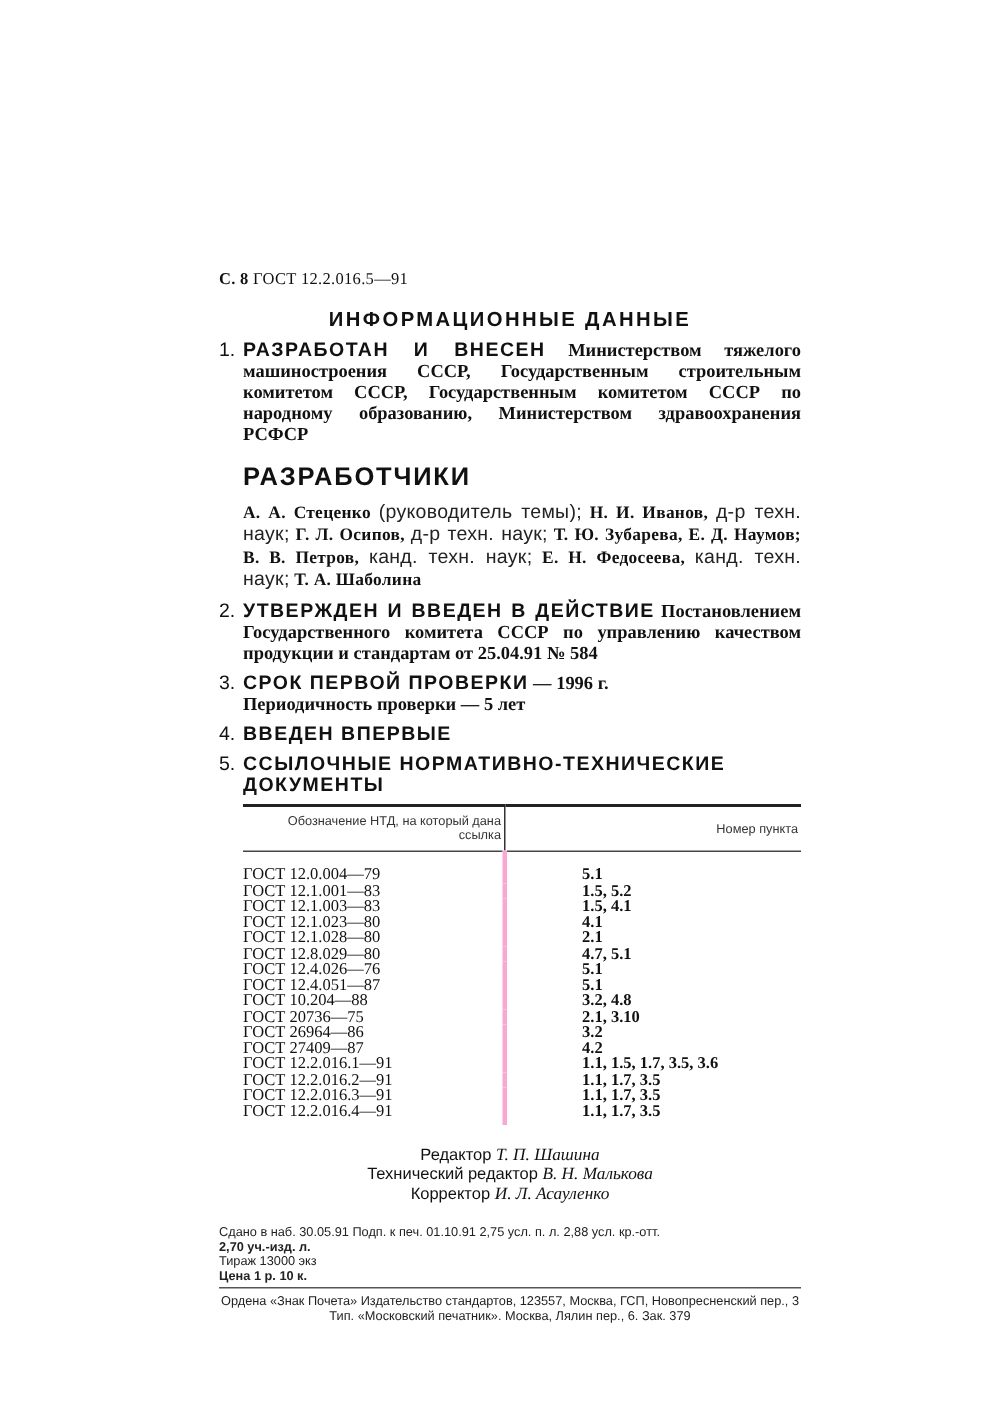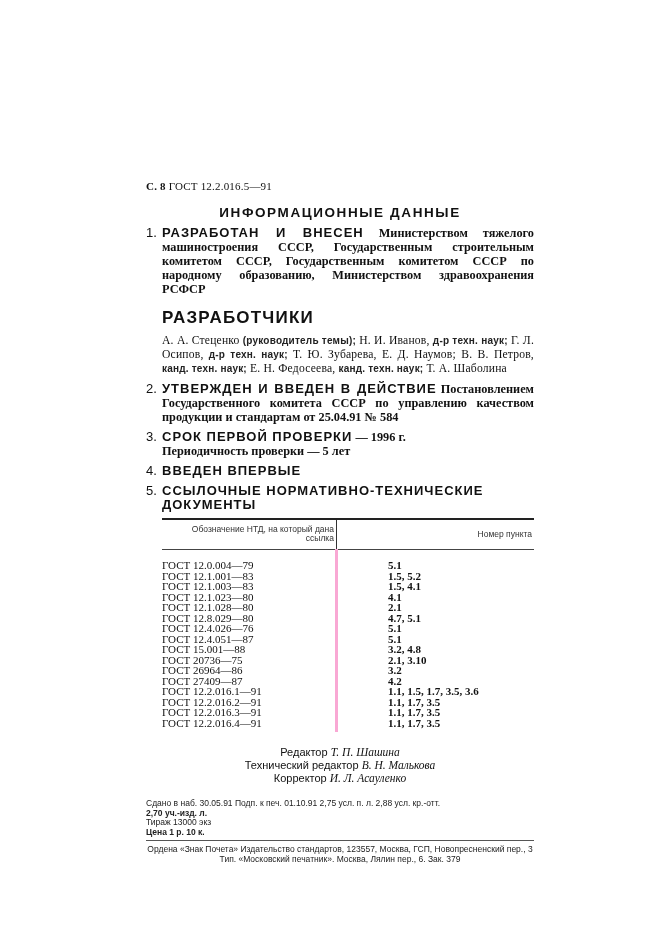--- a/index.html
+++ b/index.html
@@ -12,22 +12,22 @@
            margin-top: 13px; font-family: "Liberation Sans", "DejaVu Sans", sans-serif; }
   .item { position: relative; padding-left: 16px; margin-top: 6px; font-size: 12.3px; line-height: 14px; }
   .item .num { position: absolute; left: 0; top: 0; font-family: "Liberation Sans", sans-serif; font-size: 13px; }
   .item .head { font-family: "Liberation Sans", "DejaVu Sans", sans-serif; font-weight: bold;
                 font-size: 13px; letter-spacing: 1px; }
   .item .bodytext { font-weight: bold; text-align: justify; }
   .bold { font-weight: bold; }
   .sub-head { font-family: "Liberation Sans", sans-serif; font-weight: bold; font-size: 17px;
               letter-spacing: 1.2px; padding-left: 16px; margin-top: 12px; }
   .authors { padding-left: 16px; margin-top: 6px; font-size: 11.6px; line-height: 14px; text-align: justify; letter-spacing: 0.2px; }
-  .authors .name { font-weight: normal; }
-  .authors .role { font-weight: bold; font-family: "Liberation Sans", sans-serif; font-size: 10px; color: #222; }
+  .authors .name { font-weight: bold; }
+  .authors .role { font-weight: normal; font-family: "Liberation Sans", sans-serif; font-size: 13px; color: #222; }
   table.ref { width: 372px; margin-left: 16px; margin-top: 6px; border-collapse: collapse; }
   table.ref th { font-weight: normal; font-size: 8.5px; font-family: "Liberation Sans", sans-serif;
                  color: #333; border-top: 2px solid #222; border-bottom: 1.5px solid #444; padding: 5px 2px 6px 2px; line-height: 9px; text-align: right; }
   table.ref th.c1 { width: 170px; border-right: 1px solid #333; }
   table.ref td { font-size: 11px; line-height: 10.5px; padding: 0; vertical-align: top; }
   table.ref td.c1 { border-right: 3px solid #f9a8d4; padding-left: 0; }
   table.ref td.c2 { padding-left: 50px; font-weight: bold; }
   table.ref tr.first td { padding-top: 10px; }
   table.ref tr.last td { padding-bottom: 4px; }
   .credits { text-align: center; font-size: 11px; line-height: 13px; margin-top: 14px; font-family: "Liberation Sans", sans-serif; }
@@ -135,21 +135,21 @@
         </tr>
       <tr>
           <td class="c1">ГОСТ 12.4.026—76</td>
           <td class="c2">5.1</td>
         </tr>
       <tr>
           <td class="c1">ГОСТ 12.4.051—87</td>
           <td class="c2">5.1</td>
         </tr>
       <tr>
-          <td class="c1">ГОСТ 15.001—88</td>
+          <td class="c1">ГОСТ 10.204—88</td>
           <td class="c2">3.2, 4.8</td>
         </tr>
       <tr>
           <td class="c1">ГОСТ 20736—75</td>
           <td class="c2">2.1, 3.10</td>
         </tr>
       <tr>
           <td class="c1">ГОСТ 26964—86</td>
           <td class="c2">3.2</td>
         </tr>

